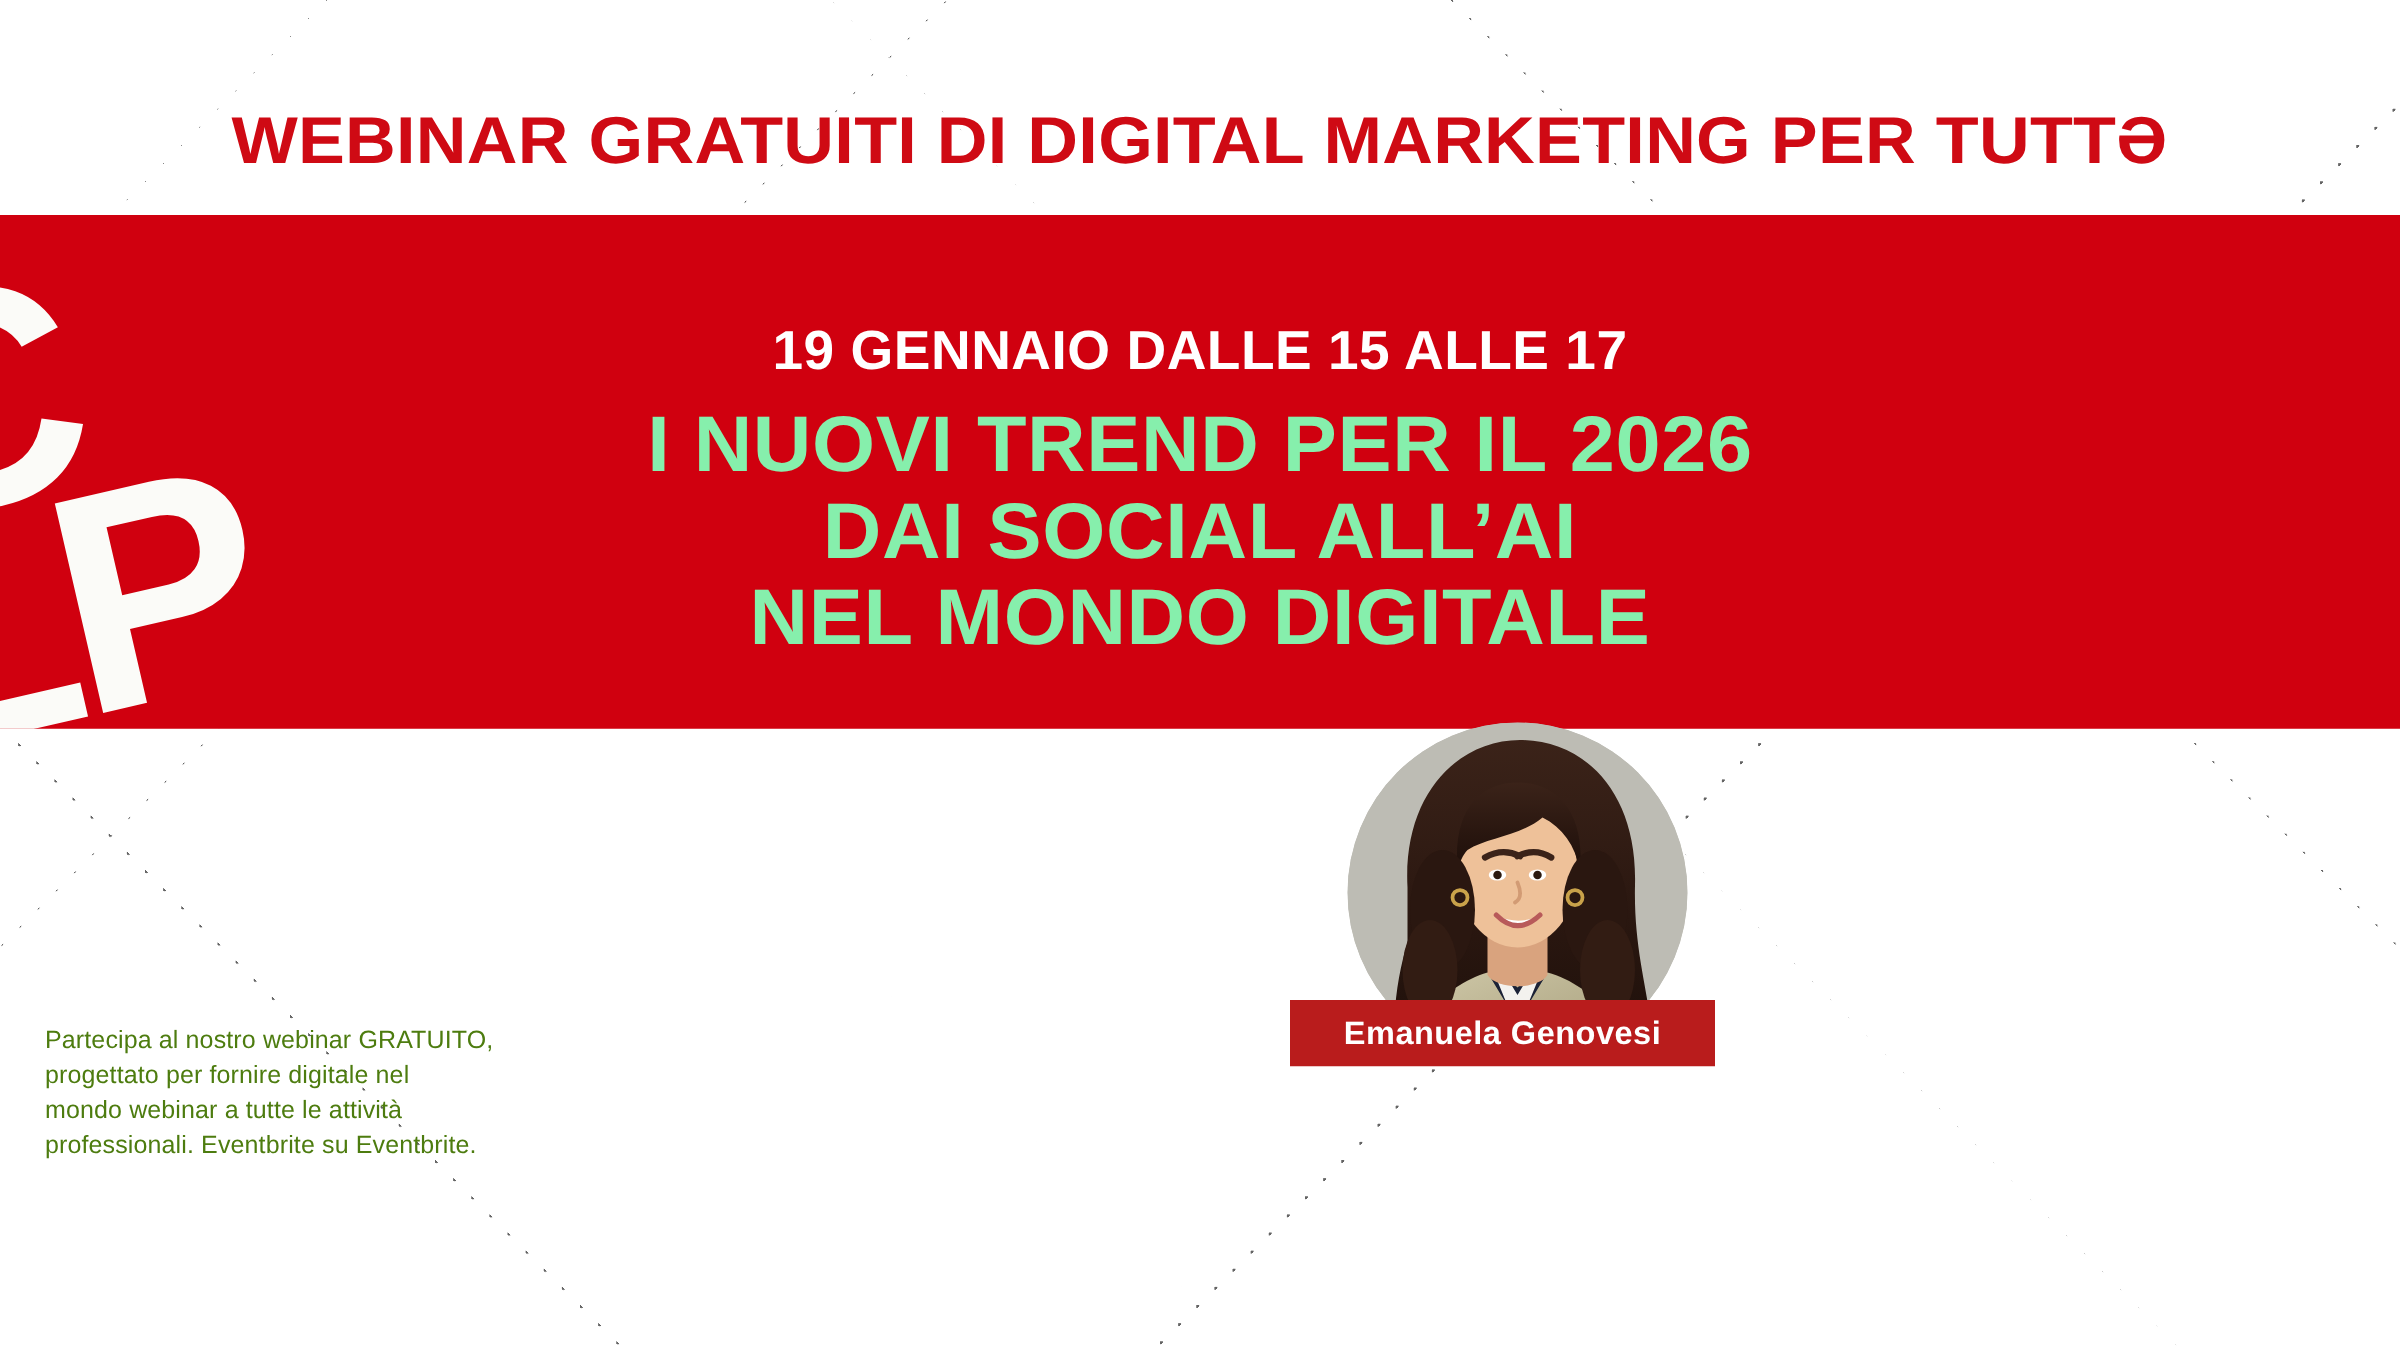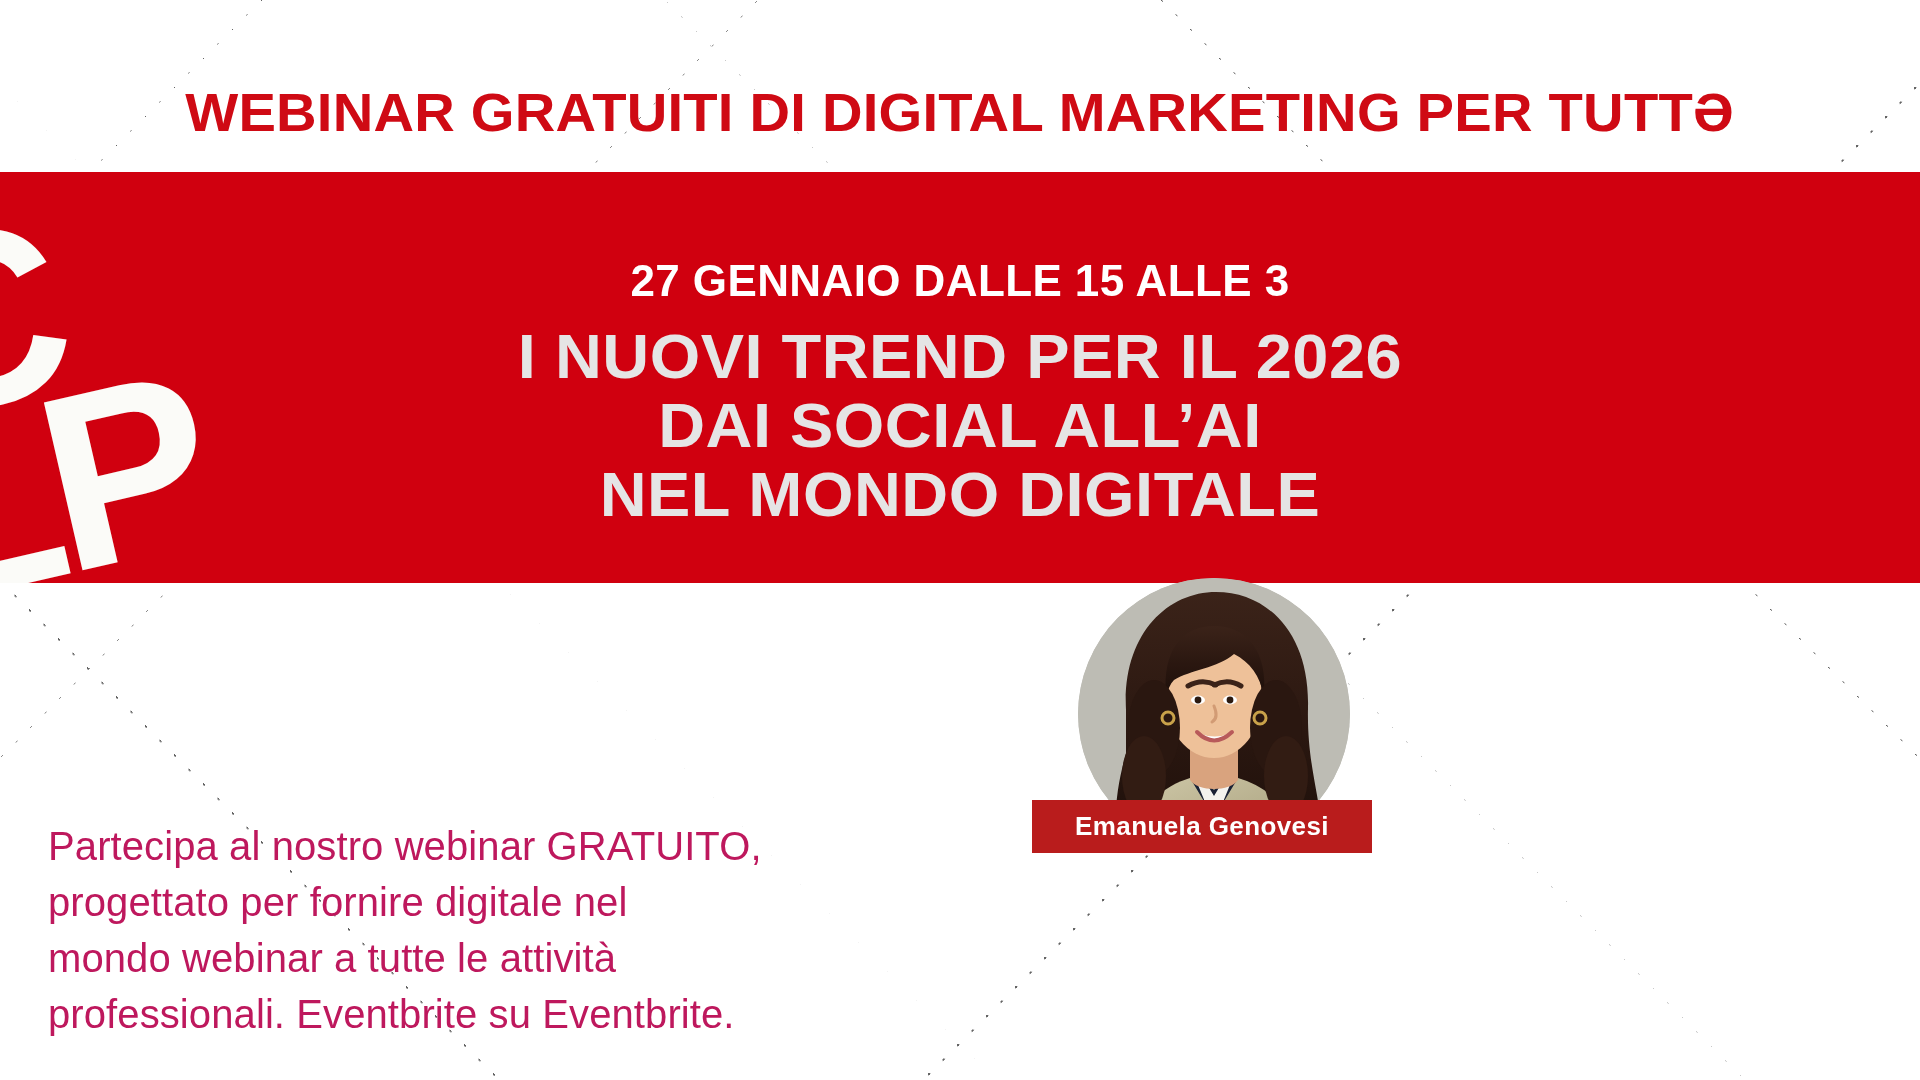--- a/index.html
+++ b/index.html
@@ -100,41 +100,41 @@
     font-size:44px;
     font-weight:700;
     letter-spacing:.4px;
     transform:scaleX(1.0);
     z-index:6;
   }
   .banner-head{
     position:absolute;
     left:0;top:153px;width:1920px;
     text-align:center;
-    color:#e5e5e5;
+    color:#86efac;
     z-index:6;
   }
   .banner-head .hl{
     display:block;
     font-size:63px;
     line-height:1.0;
     font-weight:700;
     letter-spacing:.5px;
     margin-bottom:6px;
     white-space:nowrap;
     transform:scaleX(1.03);
   }
 
   
   .body-copy{
     position:absolute;
-    left:48px;top:818px;
+    left:36px;top:818px;
     width:760px;
-    color:#be185d;
-    font-size:40px;
+    color:#4d7c0f;
+    font-size:20px;
     line-height:1.40;
     letter-spacing:.1px;
     z-index:5;
   }
   .body-copy .ln{ display:block; white-space:nowrap; }
 
   
   .photo{
     position:absolute;
     left:1078px;top:578px;
@@ -174,21 +174,21 @@
   </div>
 
   <div class="banner">
     <div class="banner-inner">
 
       <div class="logo">
         <div class="logo-line logo-l1">C</div>
         <div class="logo-line logo-l2">LP</div>
       </div>
 
-      <div class="banner-date">27 GENNAIO DALLE 15 ALLE 3</div>
+      <div class="banner-date">19 GENNAIO DALLE 15 ALLE 17</div>
 
       <div class="banner-head">
         <span class="hl">I NUOVI TREND PER IL 2026</span>
         <span class="hl">DAI SOCIAL ALL’AI</span>
         <span class="hl">NEL MONDO DIGITALE</span>
       </div>
 
     </div>
   </div>
 

